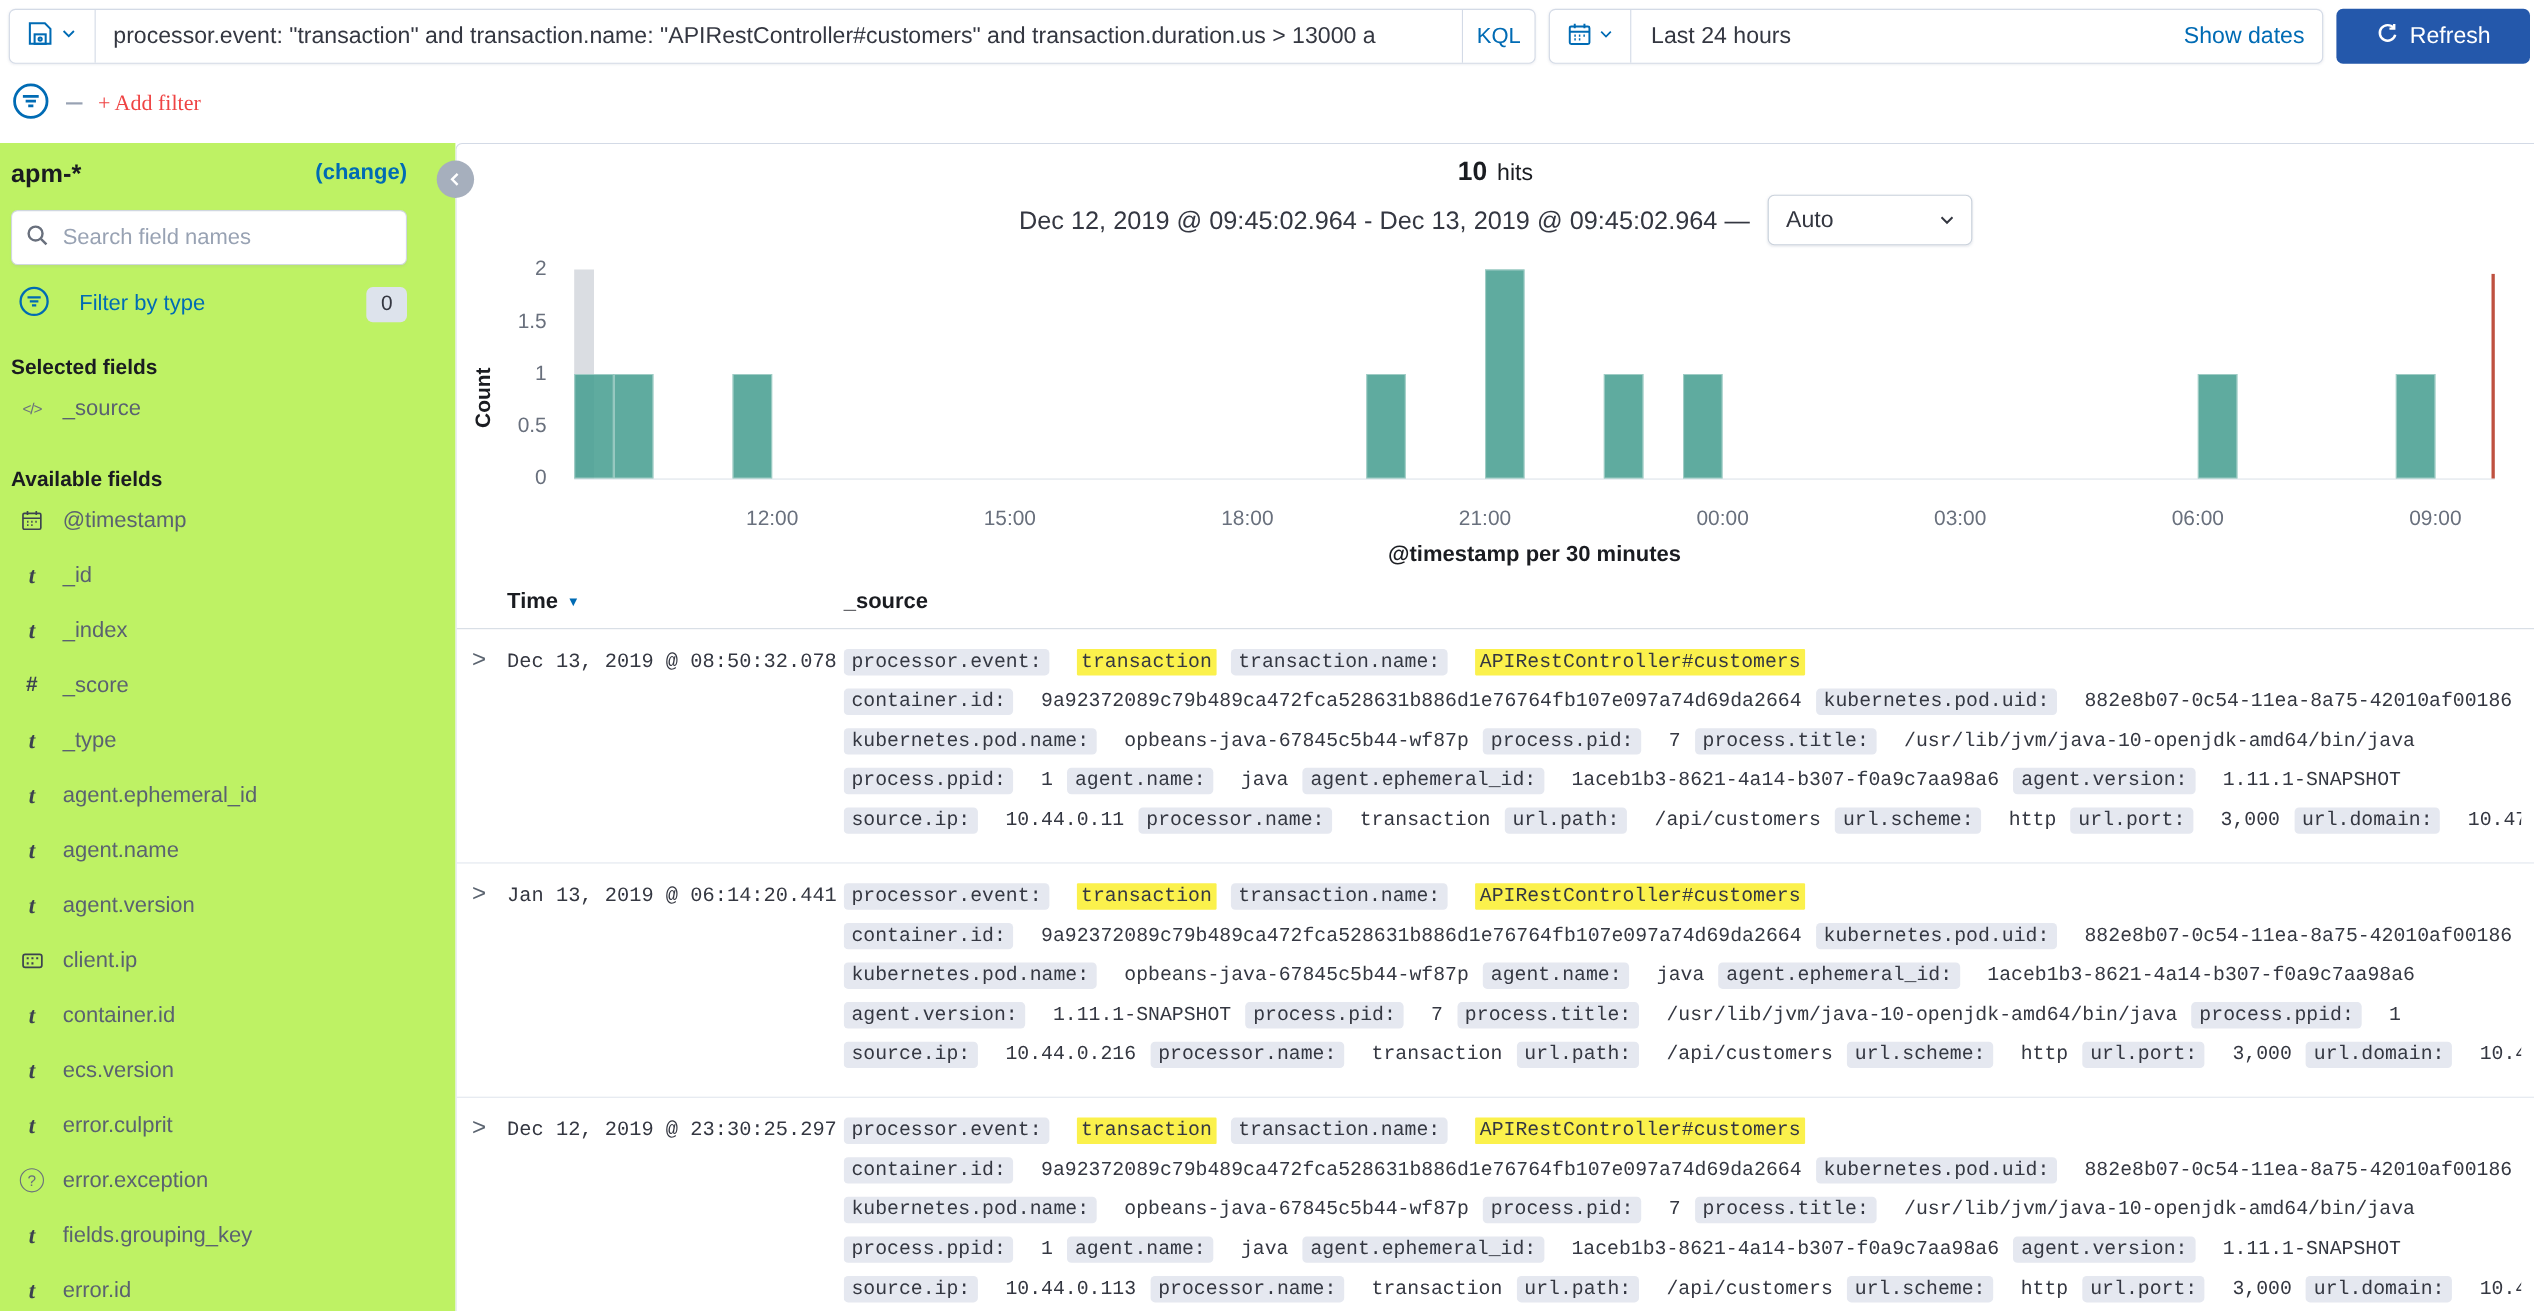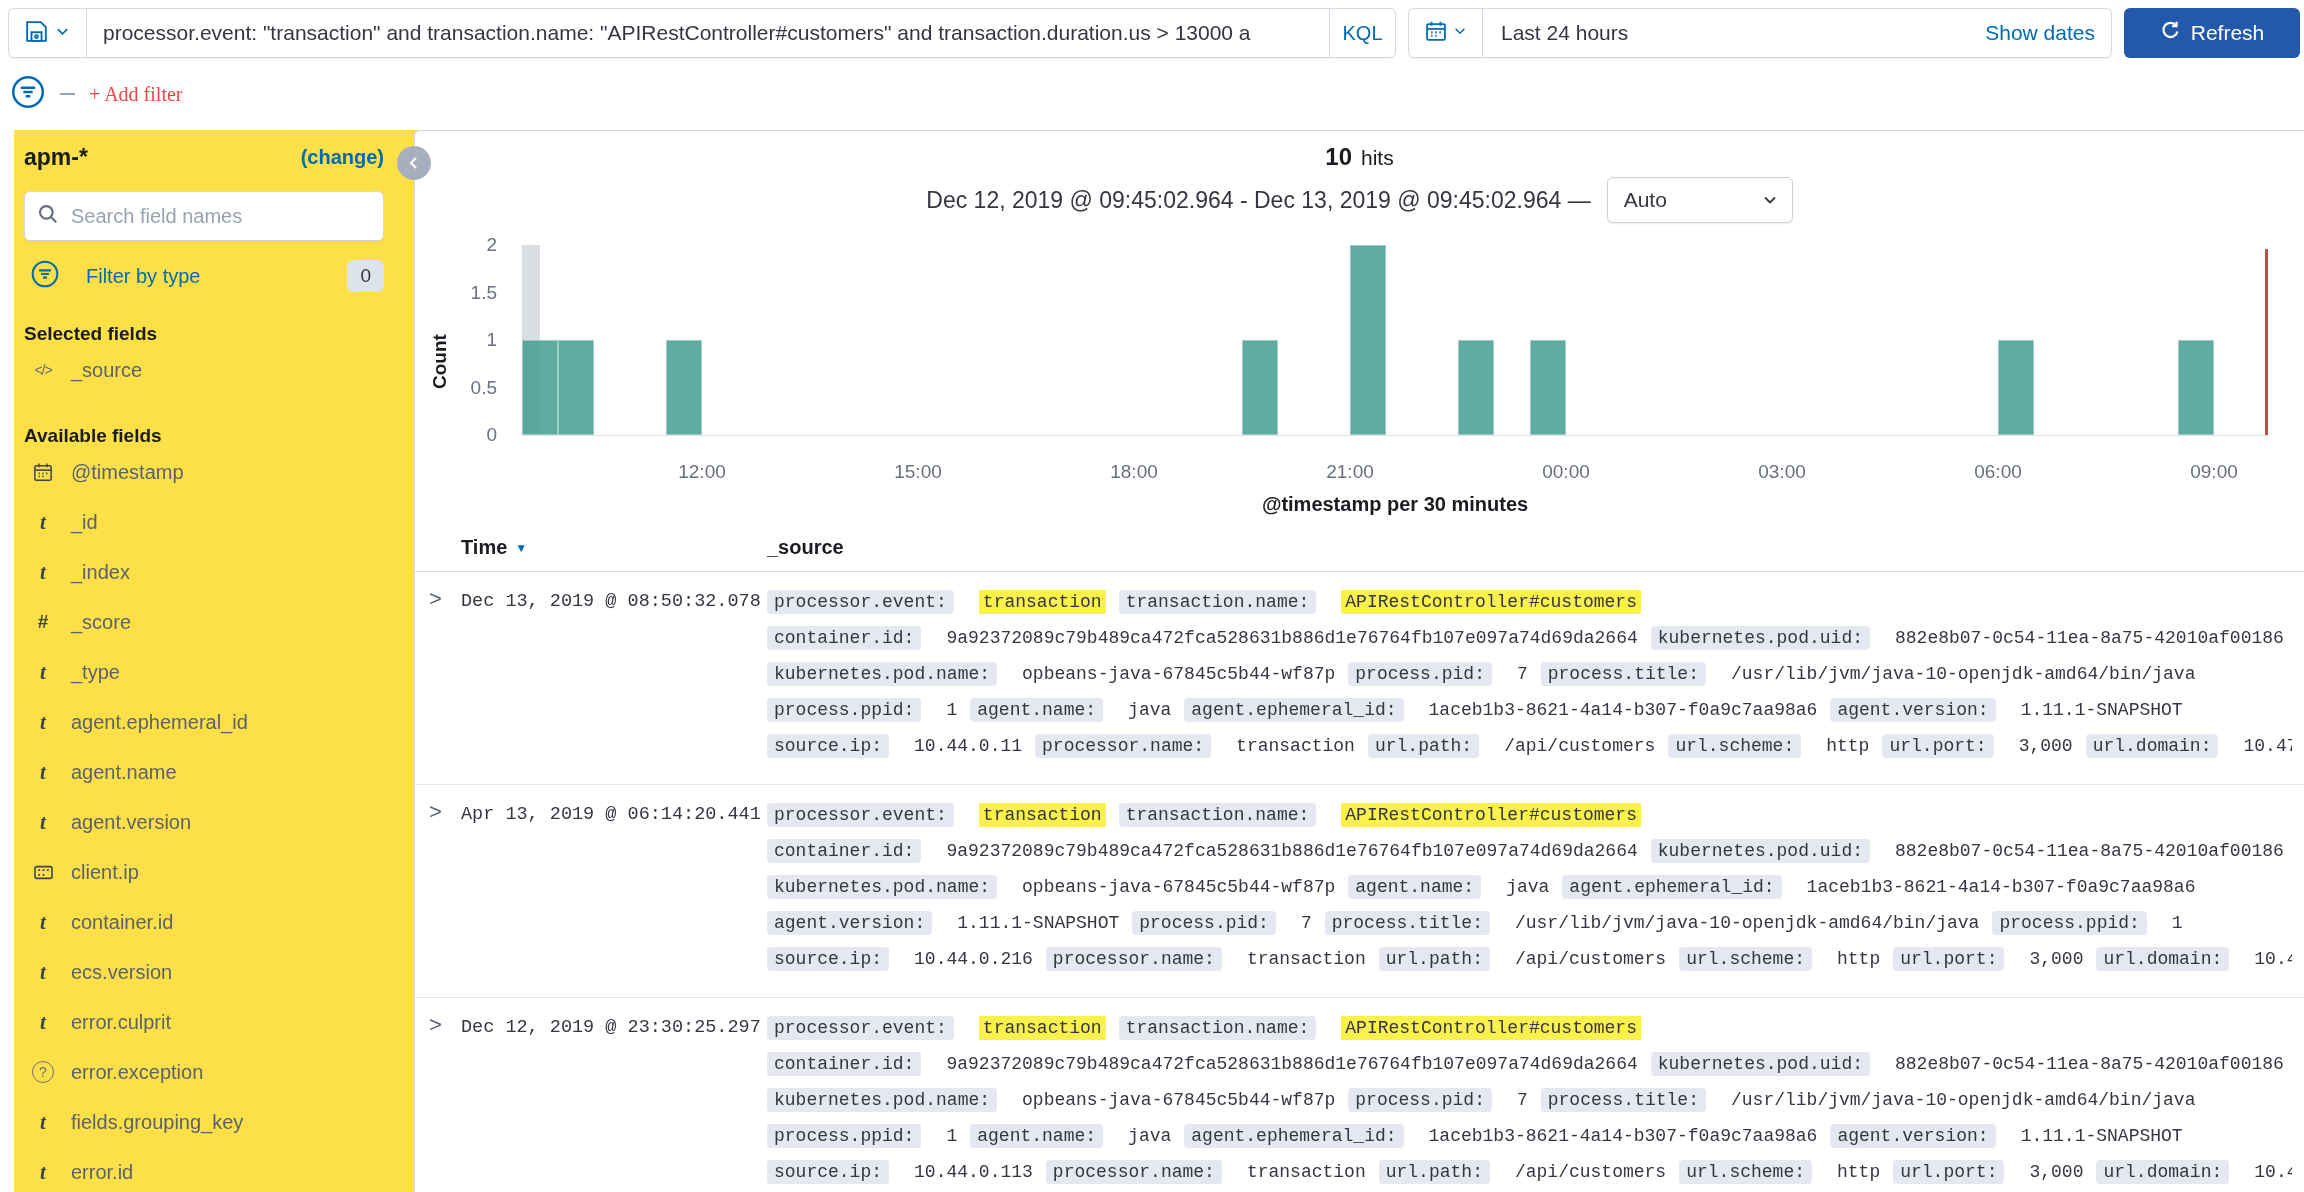--- a/index.html
+++ b/index.html
@@ -27,21 +27,21 @@
   .show-dates { display:flex; align-items:center; padding-right:16px; color:#006BB4; font-size:21px; }
   .refresh-btn { position:absolute; left:2124px; top:8px; width:176px; height:50px;
     background:#2458AB; border-radius:6px; color:#fff; font-size:21px; display:flex;
     align-items:center; justify-content:center; gap:10px; }
   .filter-row { position:absolute; left:10px; top:70px; height:48px; display:flex;
     align-items:center; gap:14px; }
   .dash { width:15px; height:0; border-top:2px solid #98A2B3; }
   .add-filter { color:#ef4444; font-size:20px;font-family:Liberation Serif, serif; }
 
   
-  #sidebar { position:absolute; left:14px; top:130px; width:414px; bottom:0; background:#fde047;
+  #sidebar { position:absolute; left:0; top:130px; width:414px; bottom:0; background:#bef264;
     padding:14px 44px 0 10px; }
   .sb-head { display:flex; align-items:center; justify-content:space-between; }
   .index-pattern { font-size:23px; font-weight:bold; color:#1A1C21; }
   .change-link { font-size:20px; color:#006BB4;font-weight:bold; }
   .search-box { margin-top:20px; height:50px; background:#fff; border:1px solid #D0D7E0;
     border-radius:6px; display:flex; align-items:center; padding:0 12px; gap:12px;
     box-shadow:0 1px 2px rgba(152,162,179,.15); }
   .search-ph { font-size:20px; color:#98A2B3; }
   .ftype-row { margin-top:18px; display:flex; align-items:center; gap:26px; padding-left:6px; }
   .ftype-label { color:#006BB4; font-size:20px; }
@@ -350,21 +350,21 @@
           <div class="scell">
             <div class="src-line mono"><span class="kv-key">processor.event:</span><span class="kv-val hl">transaction</span><span class="kv-key">transaction.name:</span><span class="kv-val hl">APIRestController#customers</span></div>
             <div class="src-line mono"><span class="kv-key">container.id:</span><span class="kv-val">9a92372089c79b489ca472fca528631b886d1e76764fb107e097a74d69da2664</span><span class="kv-key">kubernetes.pod.uid:</span><span class="kv-val">882e8b07-0c54-11ea-8a75-42010af00186</span></div>
             <div class="src-line mono"><span class="kv-key">kubernetes.pod.name:</span><span class="kv-val">opbeans-java-67845c5b44-wf87p</span><span class="kv-key">process.pid:</span><span class="kv-val">7</span><span class="kv-key">process.title:</span><span class="kv-val">/usr/lib/jvm/java-10-openjdk-amd64/bin/java</span></div>
             <div class="src-line mono"><span class="kv-key">process.ppid:</span><span class="kv-val">1</span><span class="kv-key">agent.name:</span><span class="kv-val">java</span><span class="kv-key">agent.ephemeral_id:</span><span class="kv-val">1aceb1b3-8621-4a14-b307-f0a9c7aa98a6</span><span class="kv-key">agent.version:</span><span class="kv-val">1.11.1-SNAPSHOT</span></div>
             <div class="src-line mono"><span class="kv-key">source.ip:</span><span class="kv-val">10.44.0.11</span><span class="kv-key">processor.name:</span><span class="kv-val">transaction</span><span class="kv-key">url.path:</span><span class="kv-val">/api/customers</span><span class="kv-key">url.scheme:</span><span class="kv-val">http</span><span class="kv-key">url.port:</span><span class="kv-val">3,000</span><span class="kv-key">url.domain:</span><span class="kv-val">10.47.242.108</span></div>
           </div>
         </div>
         <div class="drow">
           <span class="expand">&gt;</span>
-          <span class="tcell mono">Apr 13, 2019 @ 06:14:20.441</span>
+          <span class="tcell mono">Jan 13, 2019 @ 06:14:20.441</span>
           <div class="scell">
             <div class="src-line mono"><span class="kv-key">processor.event:</span><span class="kv-val hl">transaction</span><span class="kv-key">transaction.name:</span><span class="kv-val hl">APIRestController#customers</span></div>
             <div class="src-line mono"><span class="kv-key">container.id:</span><span class="kv-val">9a92372089c79b489ca472fca528631b886d1e76764fb107e097a74d69da2664</span><span class="kv-key">kubernetes.pod.uid:</span><span class="kv-val">882e8b07-0c54-11ea-8a75-42010af00186</span></div>
             <div class="src-line mono"><span class="kv-key">kubernetes.pod.name:</span><span class="kv-val">opbeans-java-67845c5b44-wf87p</span><span class="kv-key">agent.name:</span><span class="kv-val">java</span><span class="kv-key">agent.ephemeral_id:</span><span class="kv-val">1aceb1b3-8621-4a14-b307-f0a9c7aa98a6</span></div>
             <div class="src-line mono"><span class="kv-key">agent.version:</span><span class="kv-val">1.11.1-SNAPSHOT</span><span class="kv-key">process.pid:</span><span class="kv-val">7</span><span class="kv-key">process.title:</span><span class="kv-val">/usr/lib/jvm/java-10-openjdk-amd64/bin/java</span><span class="kv-key">process.ppid:</span><span class="kv-val">1</span></div>
             <div class="src-line mono"><span class="kv-key">source.ip:</span><span class="kv-val">10.44.0.216</span><span class="kv-key">processor.name:</span><span class="kv-val">transaction</span><span class="kv-key">url.path:</span><span class="kv-val">/api/customers</span><span class="kv-key">url.scheme:</span><span class="kv-val">http</span><span class="kv-key">url.port:</span><span class="kv-val">3,000</span><span class="kv-key">url.domain:</span><span class="kv-val">10.47.242.108</span></div>
           </div>
         </div>
         <div class="drow">
           <span class="expand">&gt;</span>

